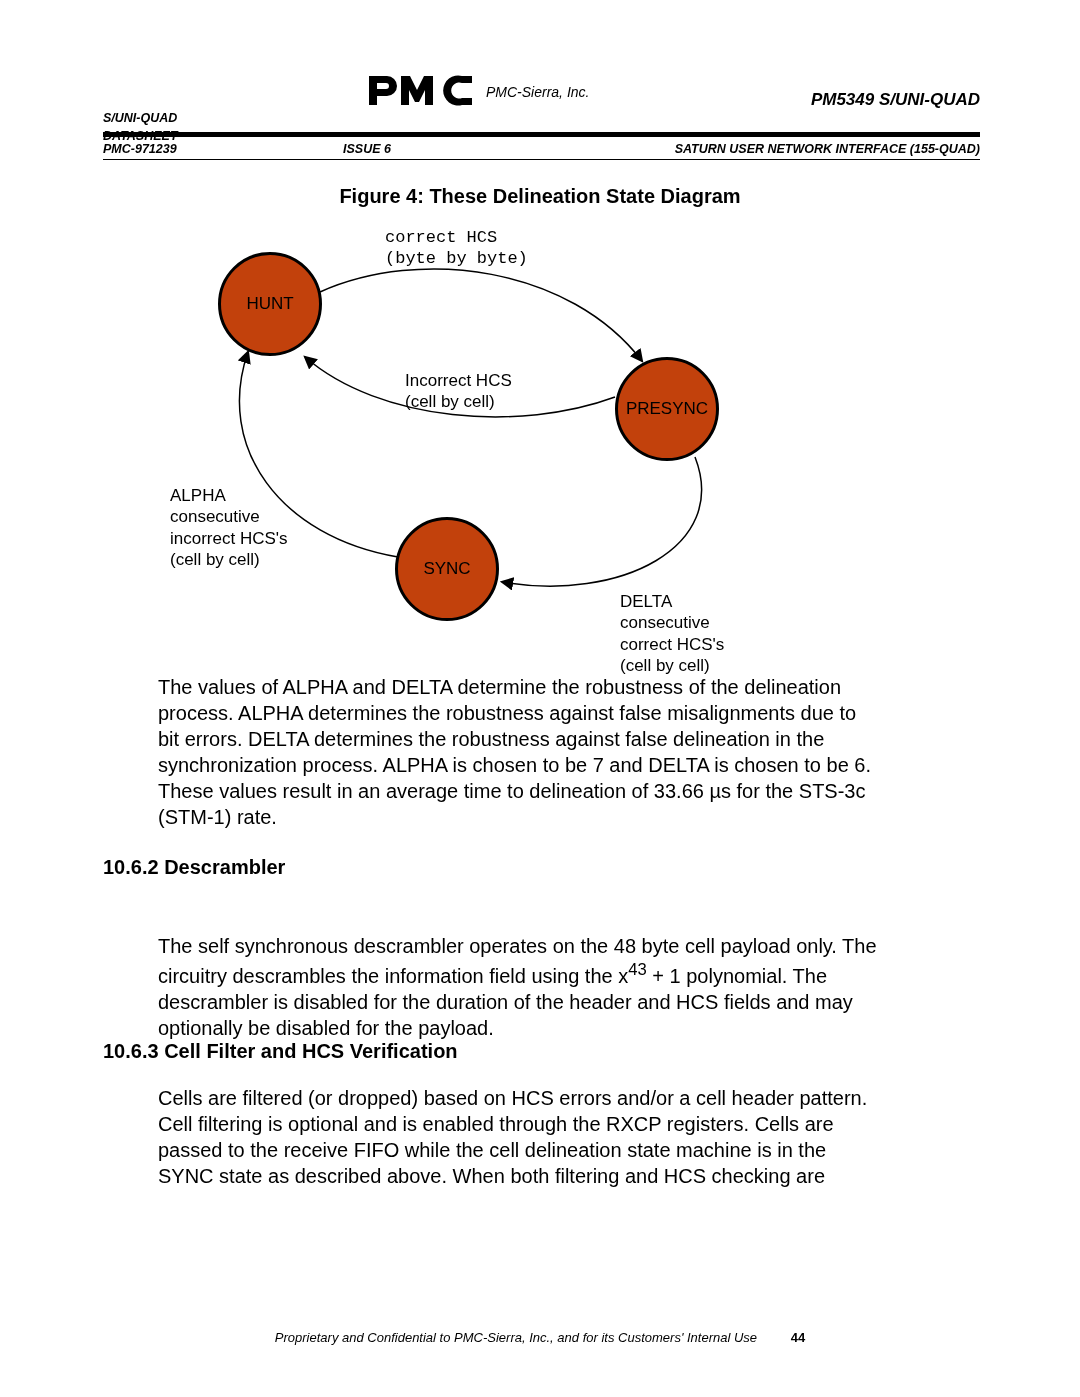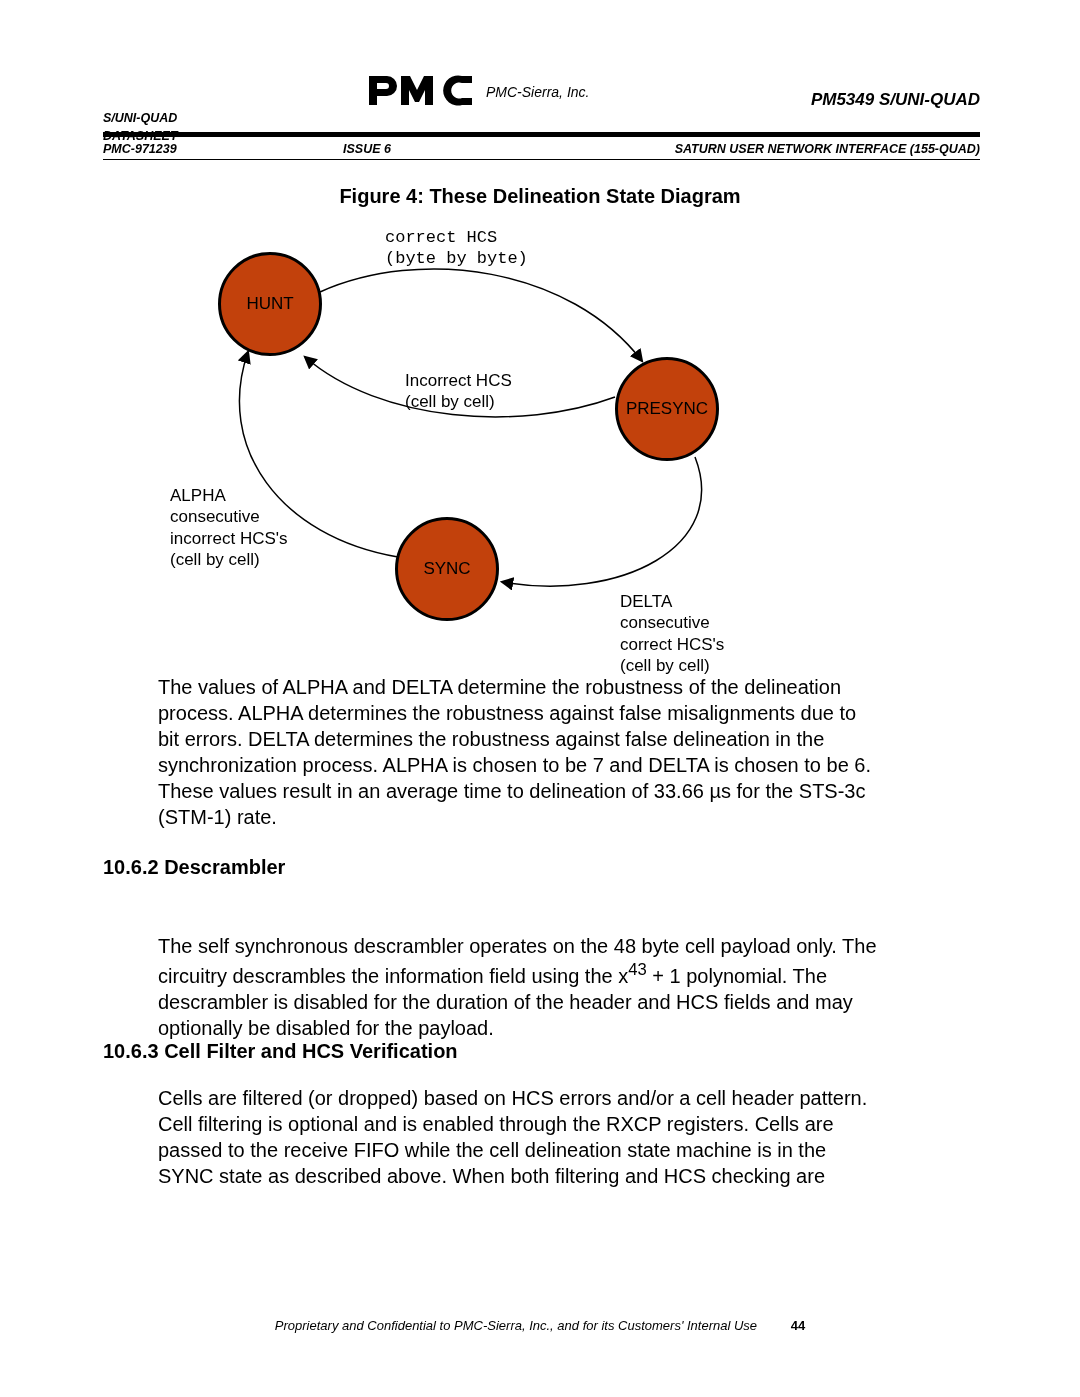--- a/index.html
+++ b/index.html
@@ -144,21 +144,21 @@
   .h1 { top: 856px; }
   .para2 { top: 901px; margin-top: 32px; }
   .h2 { top: 1040px; }
   .para3 { top: 1085px; }
 
   
   .footer {
     position: absolute;
     left: 0;
     width: 1080px;
-    bottom: 64px;
+    bottom: 52px;
     text-align: center;
     font-size: 13px;
     font-style: italic;
   }
   .pagenum {
     font-weight: bold;
     font-style: normal;
     margin-left: 30px;
   }
 </style>

